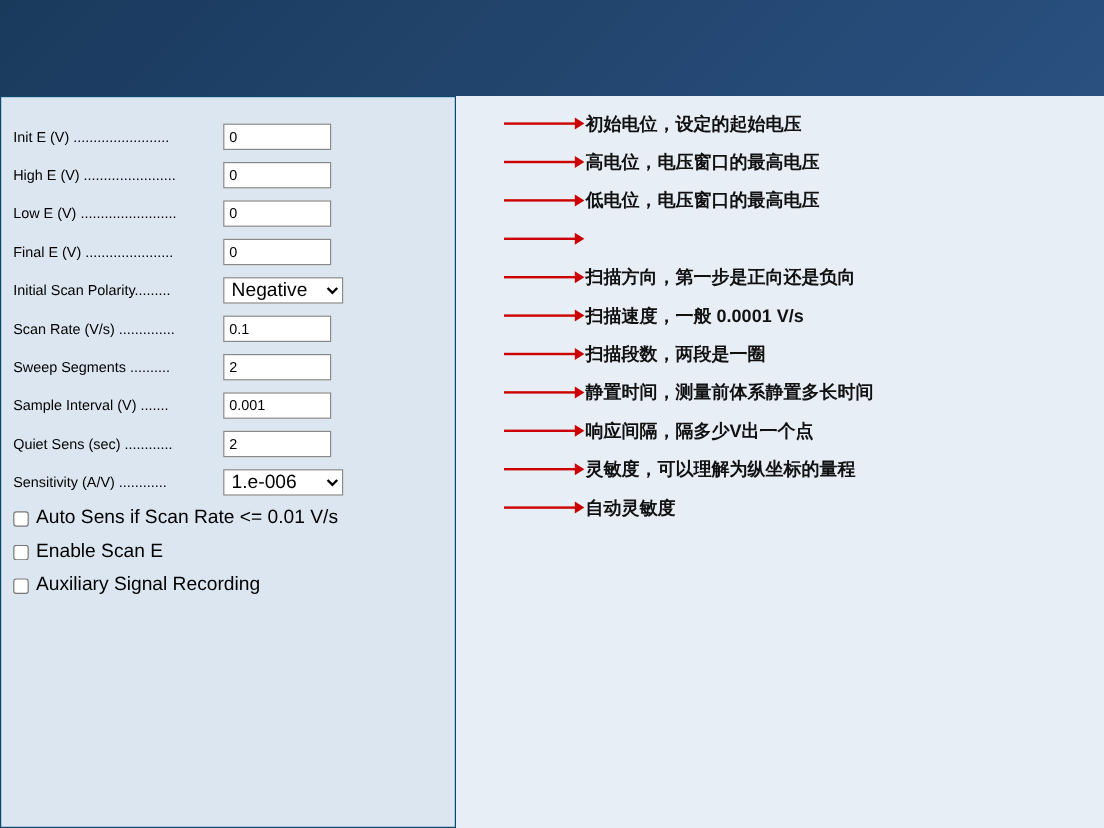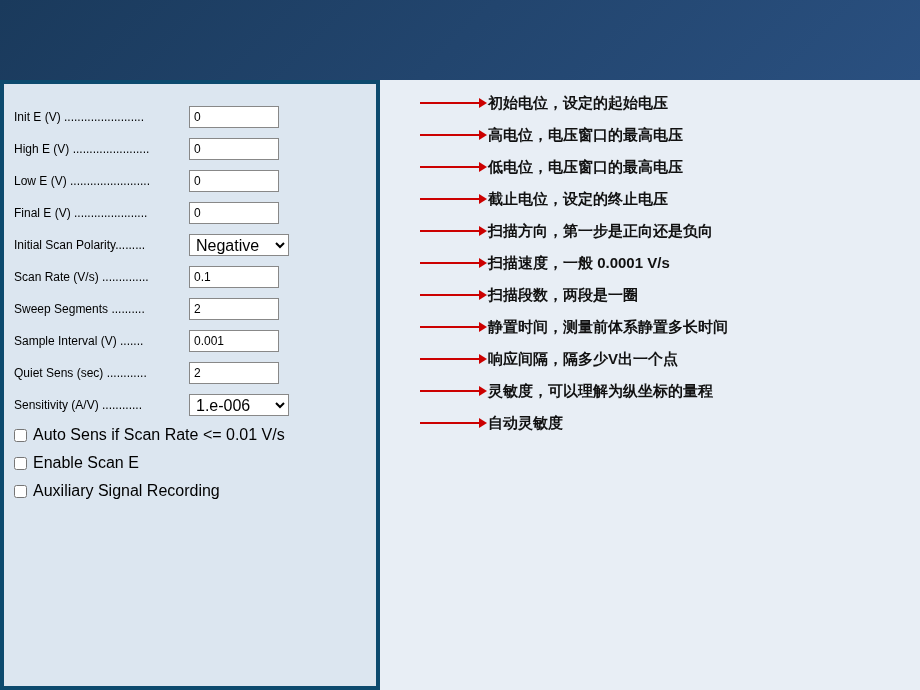--- a/index.html
+++ b/index.html
@@ -29,21 +29,21 @@
       margin: 0;
       padding: 0;
       display: flex;
       height: 610px;
     }
     .params-panel {
       background: #dce6f0;
       width: 380px;
       min-width: 380px;
       padding: 10px 10px 10px 10px;
-      border: 4px solid #0c4a6e;
+      border: 1px solid #0c4a6e;
       margin: 0;
     }
     .panel-title {
       font-size: 13px;
       color: #000;
       margin-bottom: 10px;
       font-weight: normal;
     }
     .param-row {
       display: flex;
@@ -216,21 +216,20 @@
         <div class="annotation-row">
           <div class="arrow-line">
             <div class="arrow-line-inner"></div>
           </div>
           <span class="annotation-text">低电位，电压窗口的最高电压</span>
         </div>
         <div class="annotation-row">
           <div class="arrow-line">
             <div class="arrow-line-inner"></div>
           </div>
-          <span class="annotation-text">截止电位，设定的终止电压</span>
         </div>
         <div class="annotation-row">
           <div class="arrow-line">
             <div class="arrow-line-inner"></div>
           </div>
           <span class="annotation-text">扫描方向，第一步是正向还是负向</span>
         </div>
         <div class="annotation-row">
           <div class="arrow-line">
             <div class="arrow-line-inner"></div>

